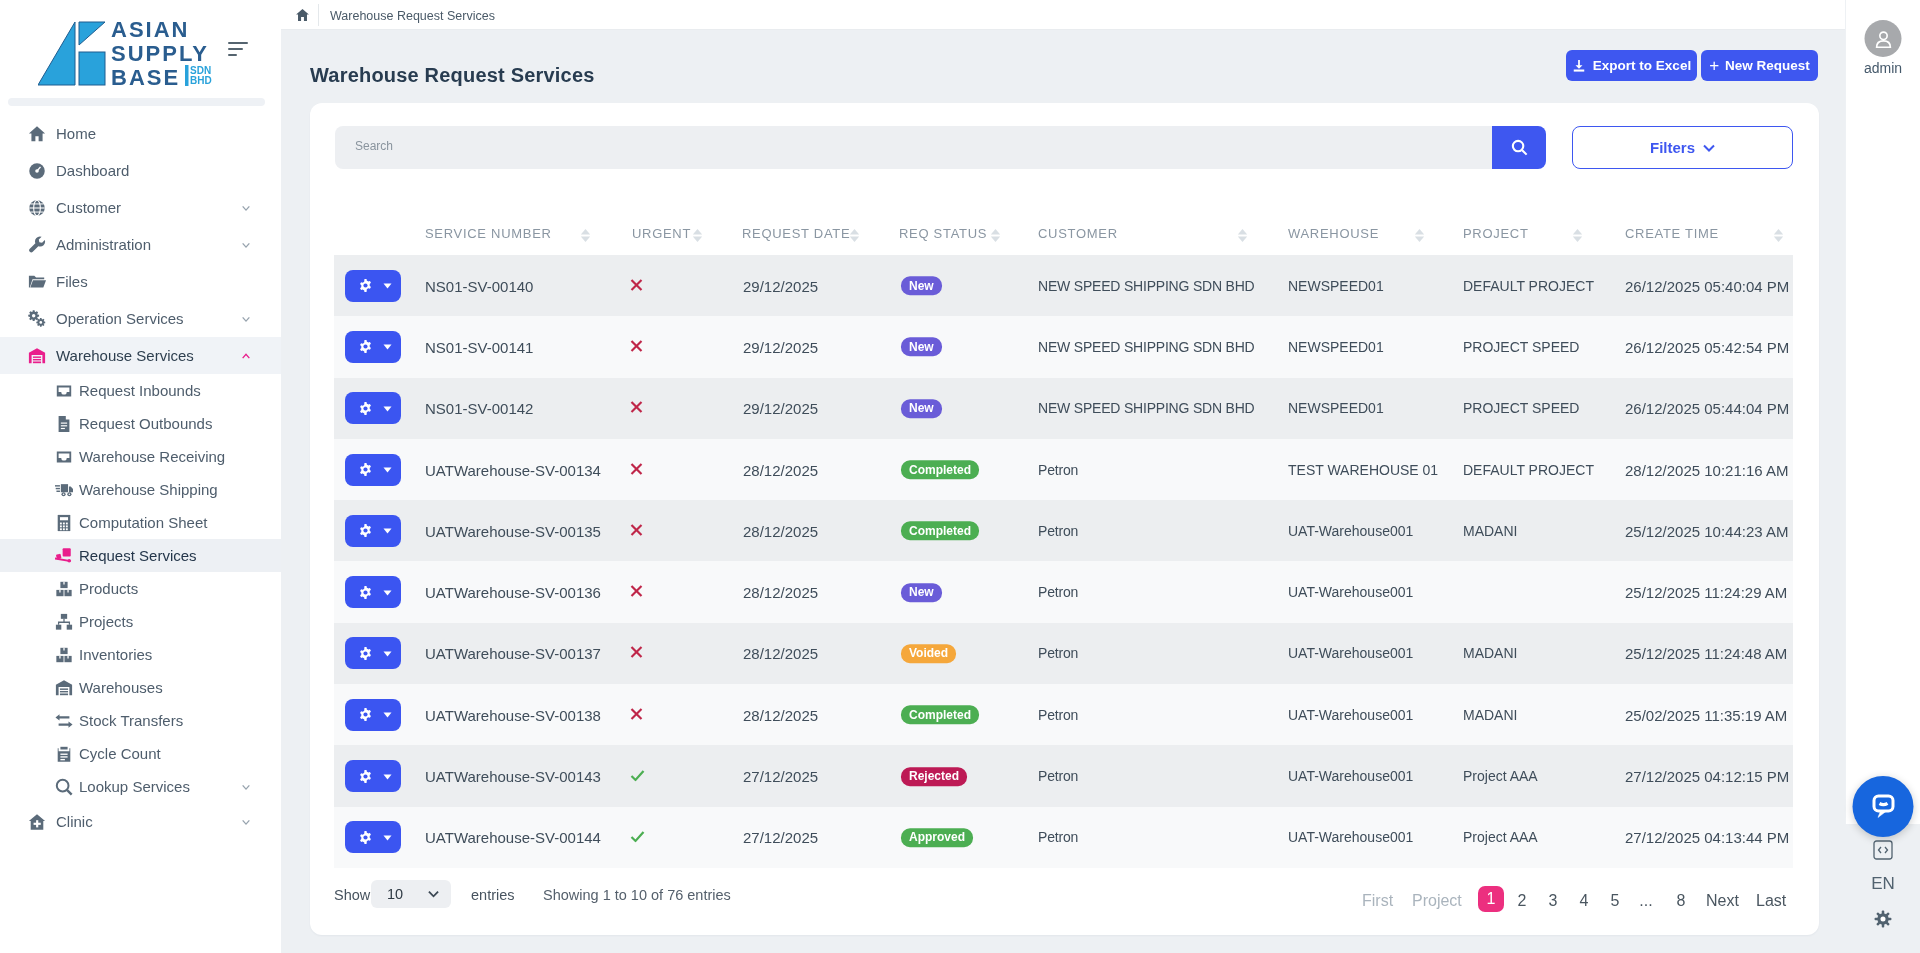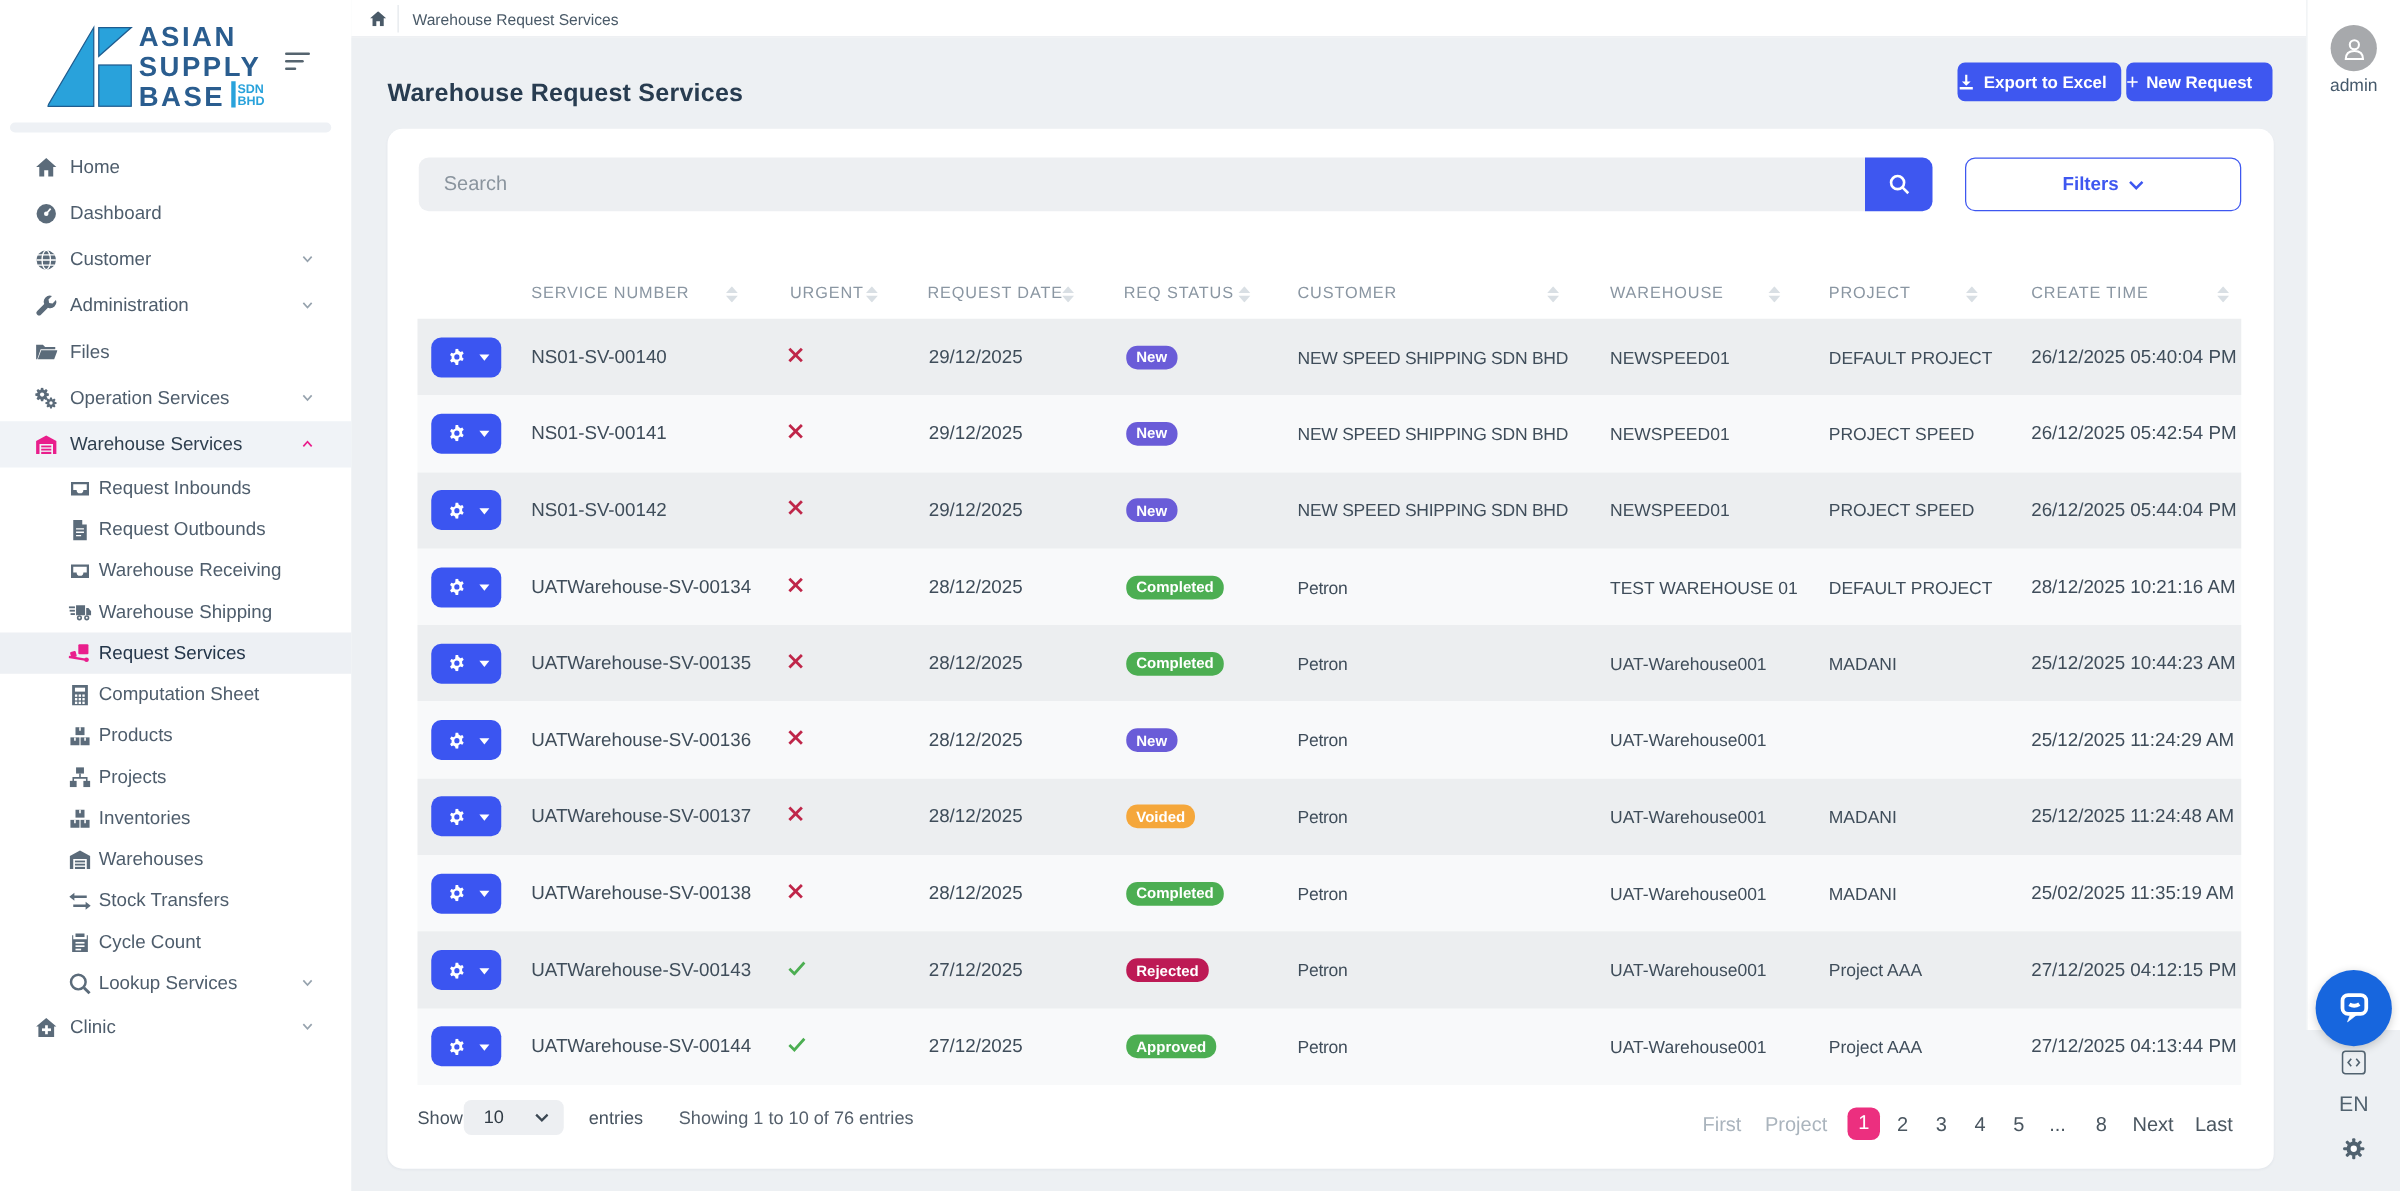--- a/index.html
+++ b/index.html
@@ -22,27 +22,27 @@
 svg.icn { display:block; }
 .chev { width:10px; height:10px; }
 
 .topbar { position:absolute; left:281px; top:0; width:1564px; height:30px; background:#fff; border-bottom:1px solid #e9ecef; z-index:2;}
 .crumb-home { position:absolute; left:15px; top:9px; }
 .crumb-sep { position:absolute; left:37px; top:4px; width:1px; height:22px; background:#e4e8eb; }
 .crumb-txt { position:absolute; left:49px; top:9px; font-size:12.5px; color:#4a5a68; }
 
 .main { position:absolute; left:281px; top:30px; width:1564px; height:923px; background:#edf0f3; }
 .page-title { position:absolute; left:310px; top:64px; font-size:20px; font-weight:700; color:#283c50; letter-spacing:0.2px; }
-.btn { position:absolute; background:#3e57f0; color:#fff; border-radius:6px; font-size:13.5px; font-weight:700; display:flex; align-items:center; justify-content:flex-start; }
+.btn { position:absolute; background:#3e57f0; color:#fff; border-radius:6px; font-size:13.5px; font-weight:700; display:flex; align-items:center; justify-content:center; }
 .btn-export { left:1566px; top:50px; width:131px; height:31px; }
 .btn-new { left:1701px; top:50px; width:117px; height:31px; }
 
 .card { position:absolute; left:310px; top:103px; width:1509px; height:832px; background:#fff; border-radius:12px; box-shadow:0 1px 2px rgba(40,60,90,0.05); }
 .search-input { position:absolute; left:25px; top:23px; width:1157px; height:43px; background:#edeff2; border-radius:8px 0 0 8px; }
-.search-input span { position:absolute; left:20px; top:13px; color:#8a949e; font-size:16px; }
+.search-input span { position:absolute; left:20px; top:13px; color:#8a949e; font-size:12px; }
 .search-btn { position:absolute; left:1182px; top:23px; width:54px; height:43px; background:#3e57f0; border-radius:0 8px 8px 0; display:flex; align-items:center; justify-content:center; }
 .filters-btn { position:absolute; left:1262px; top:23px; width:221px; height:43px; border:1px solid #3e57f0; border-radius:8px; display:flex; align-items:center; justify-content:center; color:#3e57f0; font-size:15px; font-weight:600; gap:8px; }
 
 .tbl { position:absolute; left:24px; top:112px; width:1459px; }
 .thead { position:relative; height:40px; }
 .th { position:absolute; top:11px; font-size:13px; color:#8a96a2; letter-spacing:0.7px; white-space:nowrap; }
 .row { position:relative; height:61.3px; }
 .row.odd { background:#eceef0; }
 .row.even { background:#f8f9fa; }
 .cell { position:absolute; top:50%; transform:translateY(-50%); font-size:15px; color:#3f4d5a; white-space:nowrap; }
@@ -537,50 +537,50 @@
             <path d="M6.5 3.5 h8 v9 h-8 Z"></path>
             <path d="M15.5 6 h2 l2.5 3 v3.5 h-4.5 Z"></path>
             <circle cx="9.5" cy="14.7" r="2.3"></circle>
             <circle cx="9.5" cy="14.7" r="0.9" fill="#fff"></circle>
             <circle cx="16" cy="14.7" r="2.3"></circle>
             <circle cx="16" cy="14.7" r="0.9" fill="#fff"></circle>
           </svg>
         </span>
         <span class="tx">Warehouse Shipping</span>
       </div>
-      <div class="mi sub active-sub">
-        <span class="ic">
-          <svg class="icn" width="18" height="18" viewBox="0 0 20 20" fill="#e91e8c">
-            <rect x="8.5" y="1.5" width="9" height="9" rx="1"></rect>
-            <rect x="1.5" y="8" width="5.2" height="5.2" rx="1" transform="rotate(-14 4 10.5)"></rect>
-            <path d="M0 11.8 L17.5 14.6 L17.1 16.6 L-0.4 13.8 Z"></path>
-            <circle cx="15.8" cy="15.3" r="2"></circle>
-          </svg>
-        </span>
-        <span class="tx">Request Services</span>
-      </div>
       <div class="mi sub ">
         <span class="ic">
           <svg class="icn" width="18" height="18" viewBox="0 0 20 20" fill="#5b6b7a">
             <path d="M3 1 h14 v18 H3 Z"></path>
             <rect x="5.5" y="3.5" width="9" height="3.5" fill="#fff"></rect>
             <g fill="#fff">
               <rect x="5.5" y="9.5" width="2.1" height="2.1"></rect>
               <rect x="8.8" y="9.5" width="2.1" height="2.1"></rect>
               <rect x="12.1" y="9.5" width="2.1" height="2.1"></rect>
               <rect x="5.5" y="12.7" width="2.1" height="2.1"></rect>
               <rect x="8.8" y="12.7" width="2.1" height="2.1"></rect>
               <rect x="12.1" y="12.7" width="2.1" height="2.1"></rect>
               <rect x="5.5" y="15.9" width="2.1" height="2.1"></rect>
               <rect x="8.8" y="15.9" width="2.1" height="2.1"></rect>
               <rect x="12.1" y="15.9" width="2.1" height="2.1"></rect>
             </g>
           </svg>
         </span>
         <span class="tx">Computation Sheet</span>
+      </div>
+      <div class="mi sub active-sub">
+        <span class="ic">
+          <svg class="icn" width="18" height="18" viewBox="0 0 20 20" fill="#e91e8c">
+            <rect x="8.5" y="1.5" width="9" height="9" rx="1"></rect>
+            <rect x="1.5" y="8" width="5.2" height="5.2" rx="1" transform="rotate(-14 4 10.5)"></rect>
+            <path d="M0 11.8 L17.5 14.6 L17.1 16.6 L-0.4 13.8 Z"></path>
+            <circle cx="15.8" cy="15.3" r="2"></circle>
+          </svg>
+        </span>
+        <span class="tx">Request Services</span>
       </div>
       <div class="mi sub ">
         <span class="ic">
           <svg class="icn" width="18" height="18" viewBox="0 0 20 20" fill="#5b6b7a">
             <rect x="6" y="2" width="8" height="7"></rect>
             <rect x="1.5" y="11" width="8" height="7"></rect>
             <rect x="10.5" y="11" width="8" height="7"></rect>
             <line x1="10" y1="2" x2="10" y2="5" stroke="#fff" stroke-width="1.4"></line>
             <line x1="5.5" y1="11" x2="5.5" y2="14" stroke="#fff" stroke-width="1.4"></line>
             <line x1="14.5" y1="11" x2="14.5" y2="14" stroke="#fff" stroke-width="1.4"></line>

